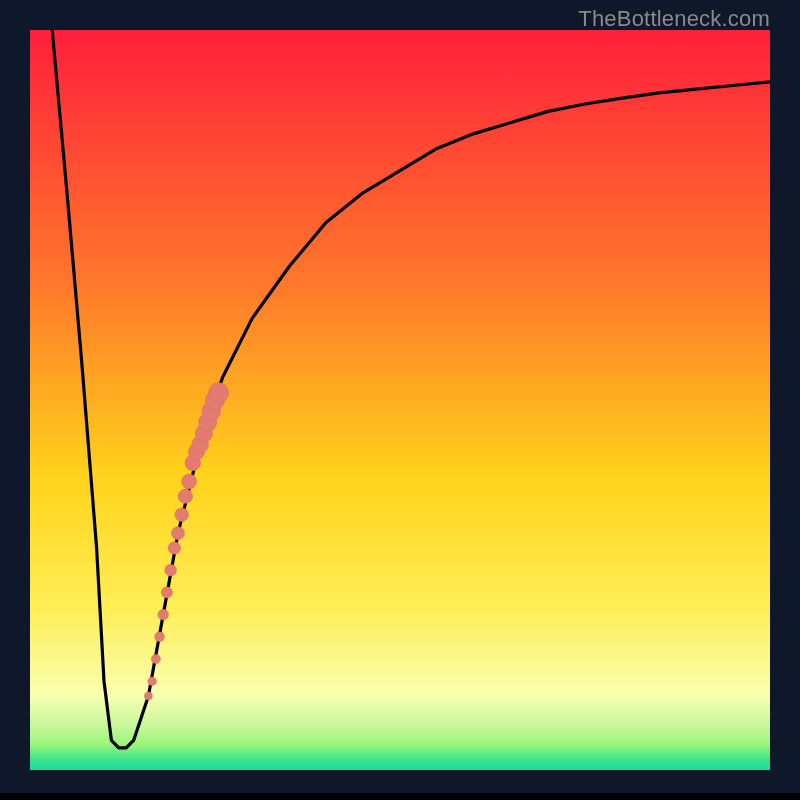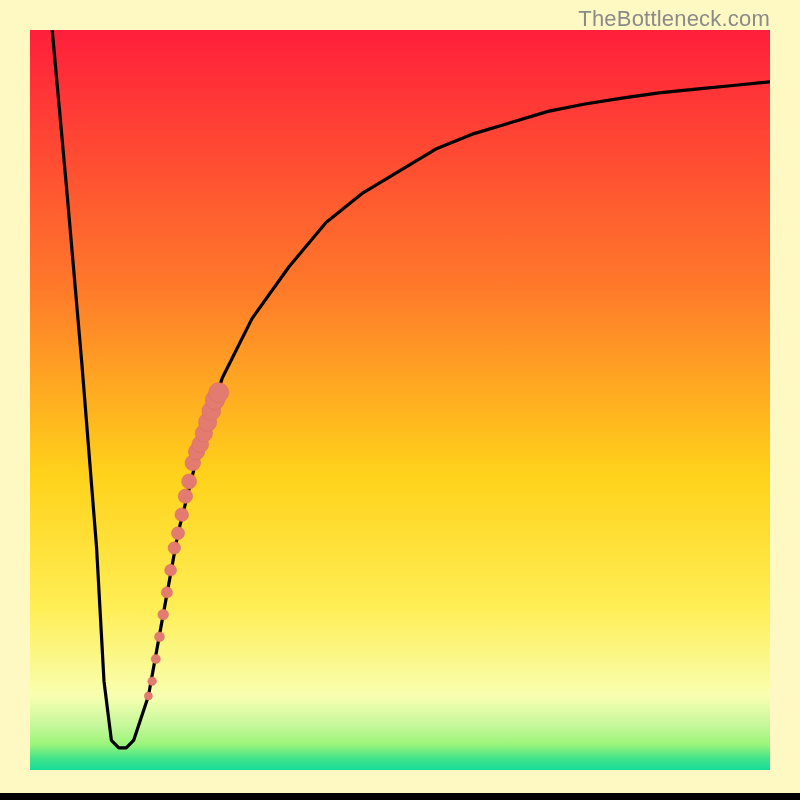--- a/index.html
+++ b/index.html
@@ -7,21 +7,21 @@
     padding: 0;
     width: 800px;
     height: 800px;
     background: #000;
     overflow: hidden;
   }
   .outer {
     position: relative;
     width: 800px;
     height: 793px;
-    background: #fef9c3;
+    background: #0f172a;
   }
   .plot-area {
     position: absolute;
     left: 30px;
     top: 30px;
     width: 740px;
     height: 740px;
     overflow: hidden;
   }
   .watermark {

